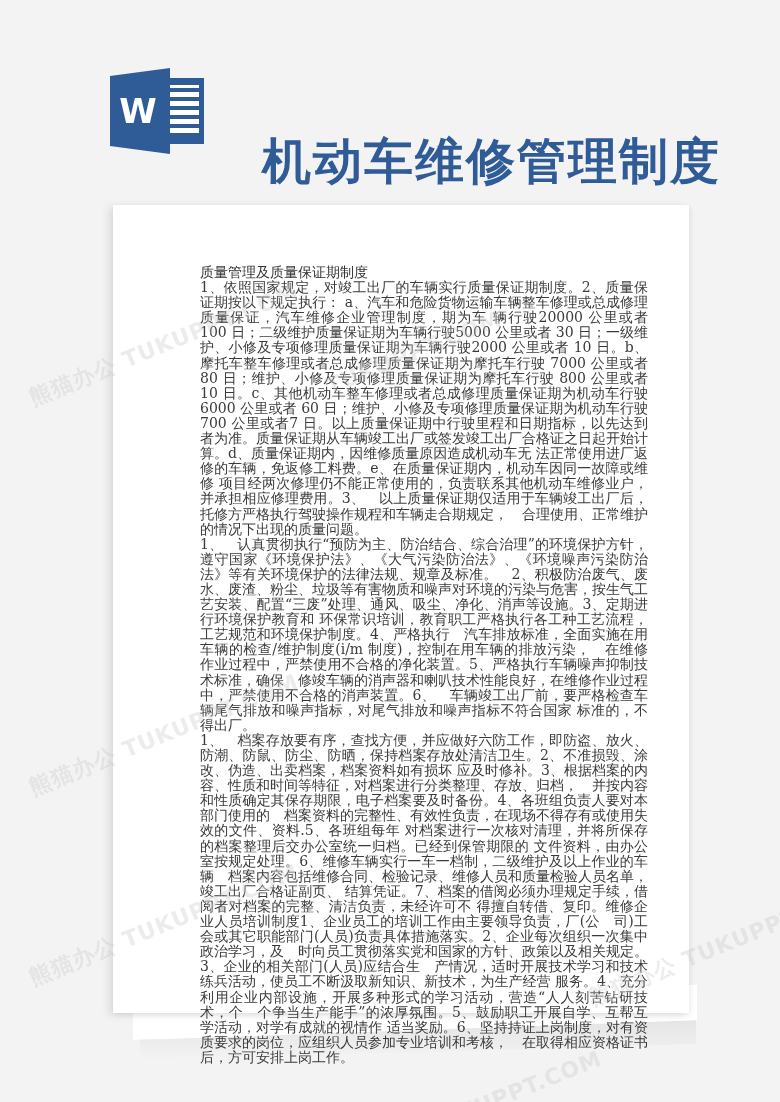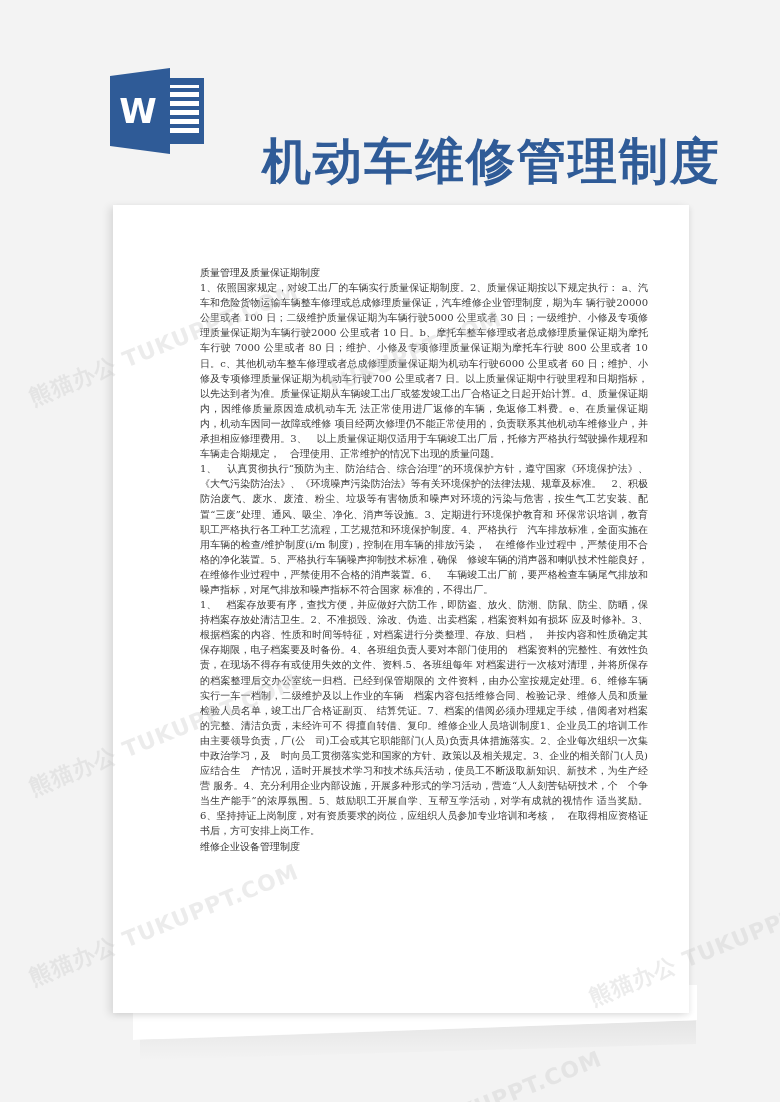--- a/index.html
+++ b/index.html
@@ -34,21 +34,21 @@
       background: linear-gradient(to bottom, rgba(0,0,0,0.06), rgba(0,0,0,0));
       clip-path: polygon(0 50%, 100% 0, 100% 60%, 0 100%);
     }
     .page {
       position: absolute; left: 113px; top: 205px; width: 576px; height: 808px;
       background: #ffffff;
       box-shadow: -4px 2px 8px rgba(0,0,0,0.10), 2px 2px 5px rgba(0,0,0,0.06);
     }
     .page-content {
       position: absolute; left: 87px; top: 60px; width: 448px;
-      font-size: 10px; line-height: 15.1px; color: #3a3a3a;
+      font-size: 14px; line-height: 15.1px; color: #3a3a3a;
       font-family: "DejaVu Serif", "Liberation Serif", serif;
       text-align: justify;
     }
     .section-heading {
       display: block; color: #333;
     }
     .para { display: block; }
     .watermark {
       position: absolute; color: rgba(200,200,200,0.35);
       font-size: 22px; font-weight: bold; transform: rotate(-22deg);
@@ -79,21 +79,20 @@
 
 <div class="back-sheet-shadow"></div>
 <div class="back-sheet"></div>
 
 <div class="page">
   <div class="page-content">
     <span class="section-heading">质量管理及质量保证期制度</span>
     <span class="para">1、依照国家规定，对竣工出厂的车辆实行质量保证期制度。2、质量保证期按以下规定执行： a、汽车和危险货物运输车辆整车修理或总成修理质量保证，汽车维修企业管理制度，期为车 辆行驶20000 公里或者 100 日；二级维护质量保证期为车辆行驶5000 公里或者 30 日；一级维护、小修及专项修理质量保证期为车辆行驶2000 公里或者 10 日。b、摩托车整车修理或者总成修理质量保证期为摩托车行驶 7000 公里或者 80 日；维护、小修及专项修理质量保证期为摩托车行驶 800 公里或者 10 日。c、其他机动车整车修理或者总成修理质量保证期为机动车行驶6000 公里或者 60 日；维护、小修及专项修理质量保证期为机动车行驶700 公里或者7 日。以上质量保证期中行驶里程和日期指标，以先达到者为准。质量保证期从车辆竣工出厂或签发竣工出厂合格证之日起开始计算。d、质量保证期内，因维修质量原因造成机动车无 法正常使用进厂返修的车辆，免返修工料费。e、在质量保证期内，机动车因同一故障或维修 项目经两次修理仍不能正常使用的，负责联系其他机动车维修业户，并承担相应修理费用。3、　以上质量保证期仅适用于车辆竣工出厂后，托修方严格执行驾驶操作规程和车辆走合期规定，　合理使用、正常维护的情况下出现的质量问题。</span>
     <span class="para">1、　认真贯彻执行“预防为主、防治结合、综合治理”的环境保护方针，遵守国家《环境保护法》、《大气污染防治法》、《环境噪声污染防治法》等有关环境保护的法律法规、规章及标准。　2、积极防治废气、废水、废渣、粉尘、垃圾等有害物质和噪声对环境的污染与危害，按生气工艺安装、配置“三废”处理、通风、吸尘、净化、消声等设施。3、定期进行环境保护教育和 环保常识培训，教育职工严格执行各工种工艺流程，工艺规范和环境保护制度。4、严格执行　汽车排放标准，全面实施在用车辆的检查/维护制度(i/m 制度)，控制在用车辆的排放污染，　在维修作业过程中，严禁使用不合格的净化装置。5、严格执行车辆噪声抑制技术标准，确保　修竣车辆的消声器和喇叭技术性能良好，在维修作业过程中，严禁使用不合格的消声装置。6、　车辆竣工出厂前，要严格检查车辆尾气排放和噪声指标，对尾气排放和噪声指标不符合国家 标准的，不得出厂。</span>
     <span class="para">1、　档案存放要有序，查找方便，并应做好六防工作，即防盗、放火、防潮、防鼠、防尘、防晒，保持档案存放处清洁卫生。2、不准损毁、涂改、伪造、出卖档案，档案资料如有损坏 应及时修补。3、根据档案的内容、性质和时间等特征，对档案进行分类整理、存放、归档，　并按内容和性质确定其保存期限，电子档案要及时备份。4、各班组负责人要对本部门使用的　档案资料的完整性、有效性负责，在现场不得存有或使用失效的文件、资料.5、各班组每年 对档案进行一次核对清理，并将所保存的档案整理后交办公室统一归档。已经到保管期限的 文件资料，由办公室按规定处理。6、维修车辆实行一车一档制，二级维护及以上作业的车辆　档案内容包括维修合同、检验记录、维修人员和质量检验人员名单，竣工出厂合格证副页、 结算凭证。7、档案的借阅必须办理规定手续，借阅者对档案的完整、清洁负责，未经许可不 得擅自转借、复印。维修企业人员培训制度1、企业员工的培训工作由主要领导负责，厂(公　司)工会或其它职能部门(人员)负责具体措施落实。2、企业每次组织一次集中政治学习，及　时向员工贯彻落实党和国家的方针、政策以及相关规定。3、企业的相关部门(人员)应结合生　产情况，适时开展技术学习和技术练兵活动，使员工不断汲取新知识、新技术，为生产经营 服务。4、充分利用企业内部设施，开展多种形式的学习活动，营造“人人刻苦钻研技术，个　个争当生产能手”的浓厚氛围。5、鼓励职工开展自学、互帮互学活动，对学有成就的视情作 适当奖励。6、坚持持证上岗制度，对有资质要求的岗位，应组织人员参加专业培训和考核，　在取得相应资格证书后，方可安排上岗工作。</span>
-    <span class="section-heading">维修企业设备管理制度</span>
   </div>
 </div>
 
 <div class="watermark" style="left:20px; top:330px;">熊猫办公 TUKUPPT.COM</div>
 <div class="watermark" style="left:20px; top:720px;">熊猫办公 TUKUPPT.COM</div>
 <div class="watermark" style="left:20px; top:910px;">熊猫办公 TUKUPPT.COM</div>
 <div class="watermark" style="left:580px; top:930px;">熊猫办公 TUKUPPT.COM</div>
 <div class="watermark" style="left:320px; top:340px;">TUKUPPT.COM</div>
 <div class="watermark" style="left:420px; top:1080px;">TUKUPPT.COM</div>
 

